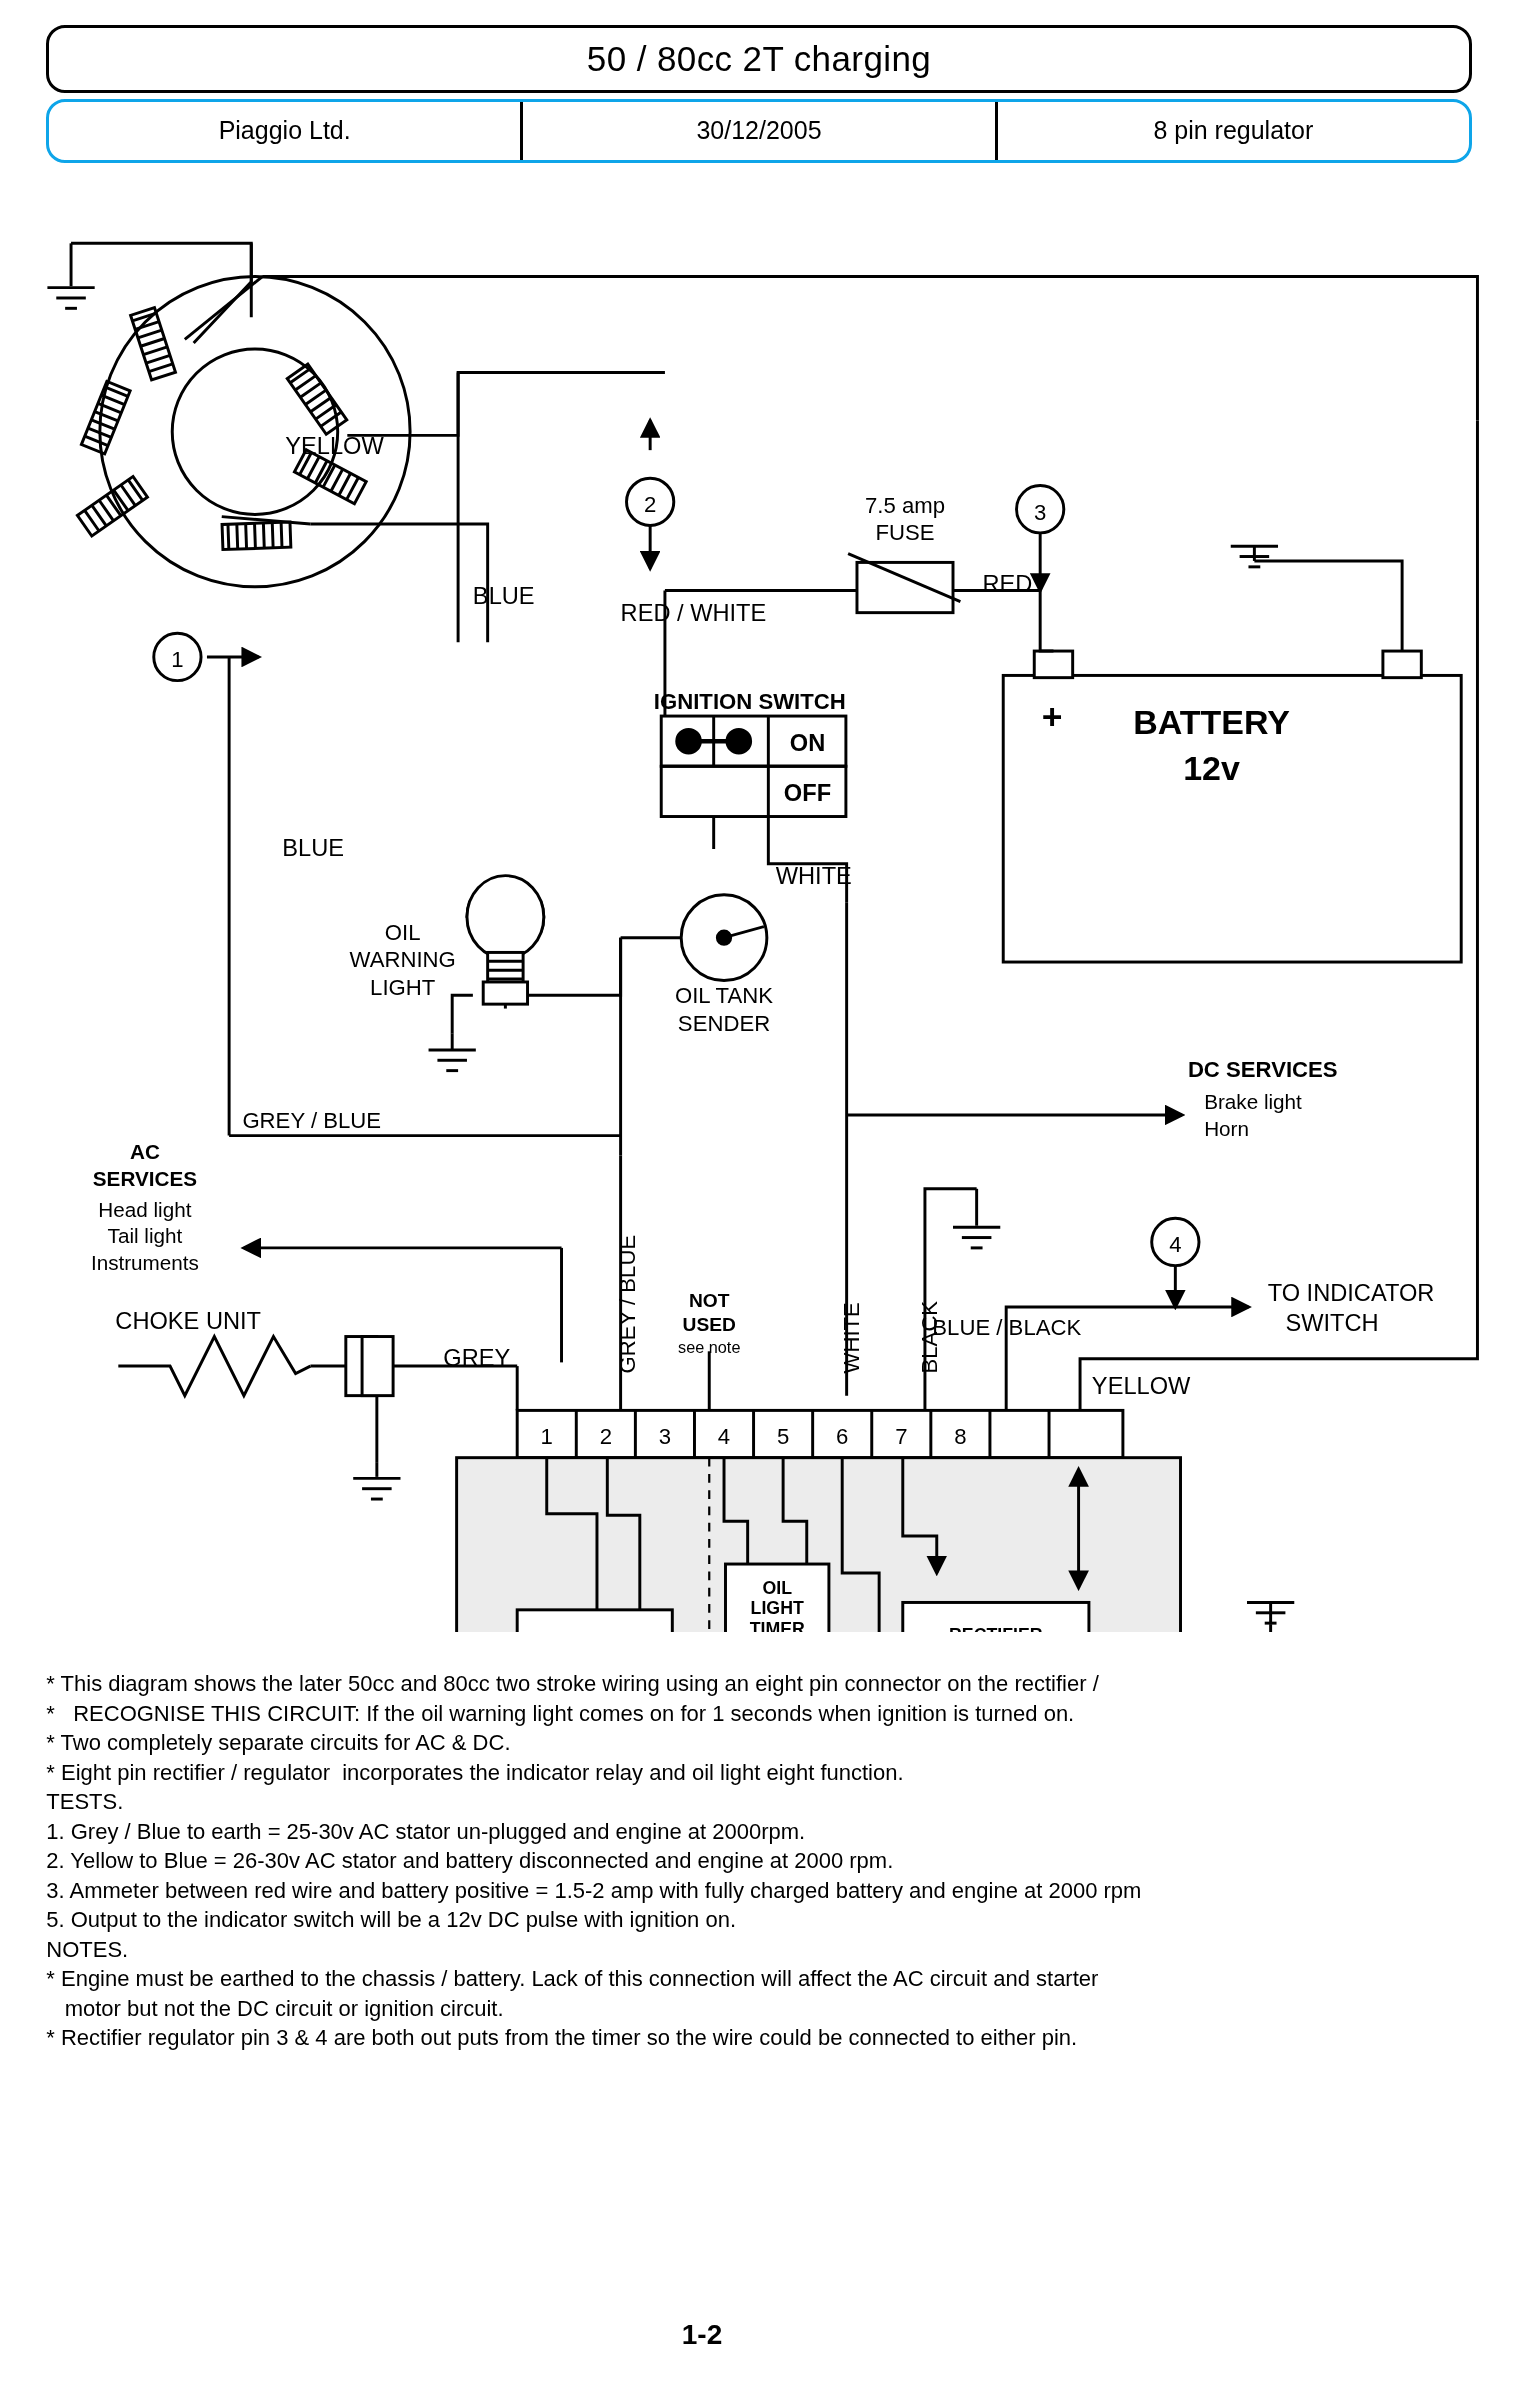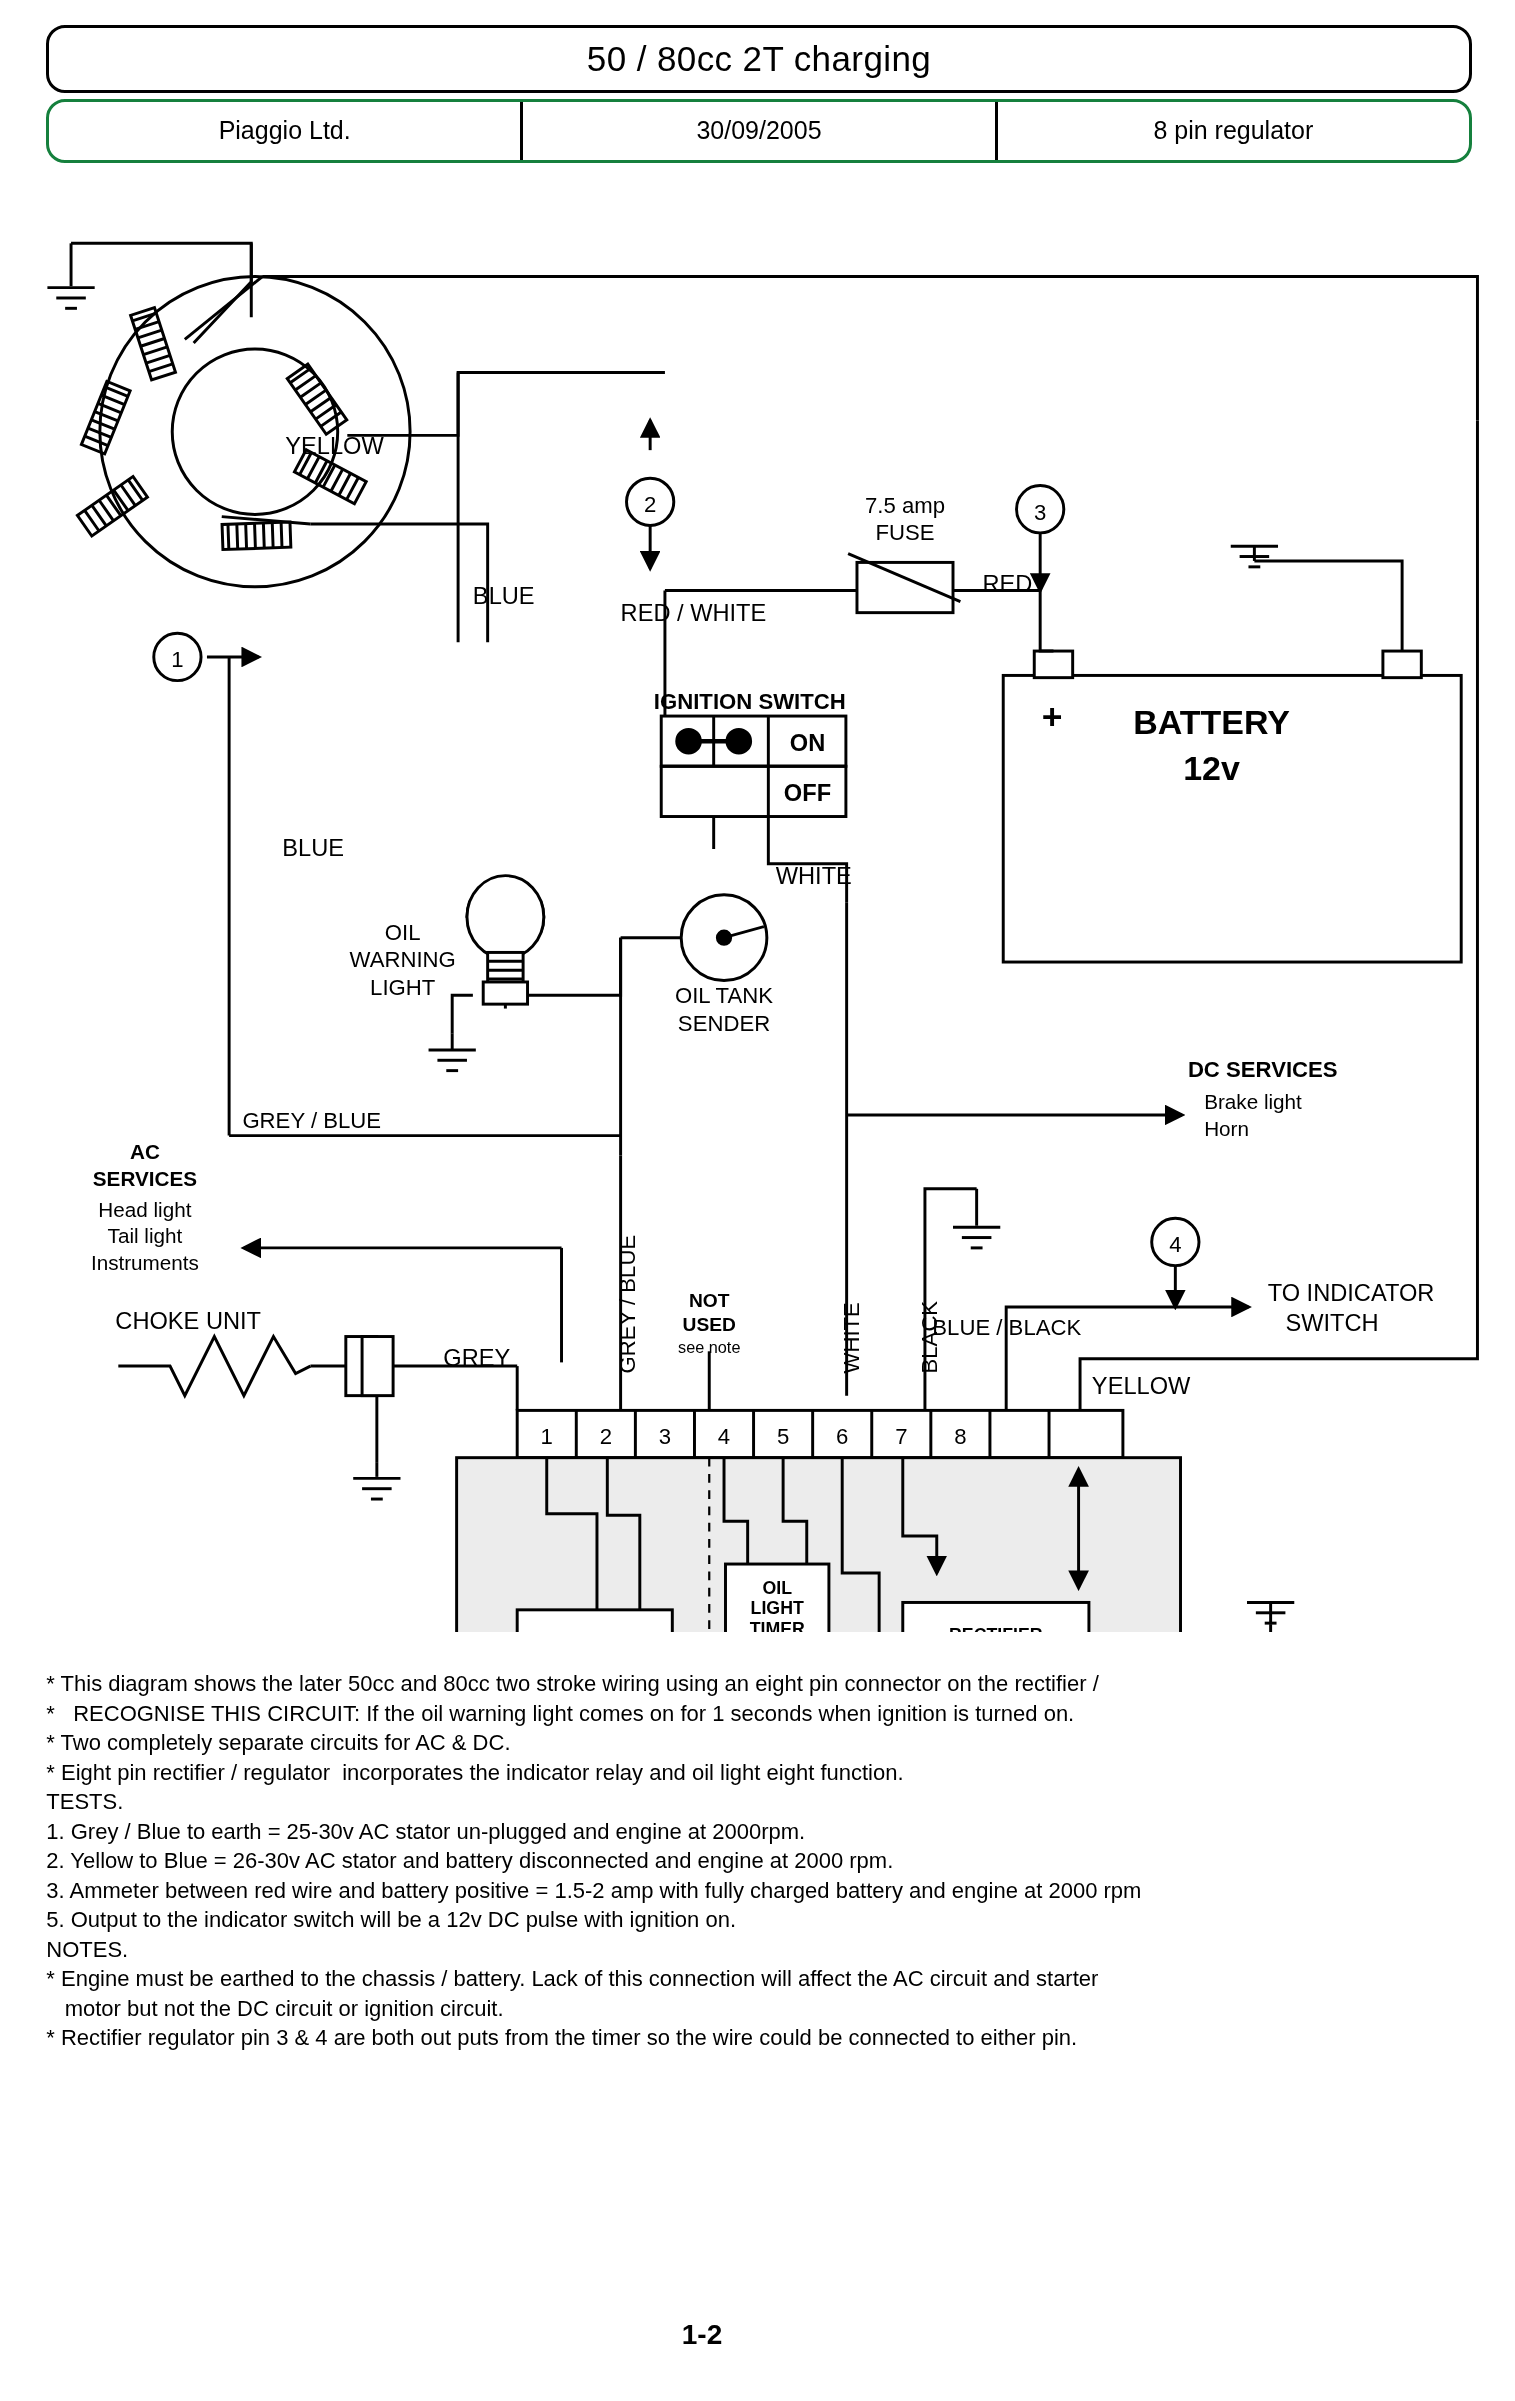--- a/index.html
+++ b/index.html
@@ -30,21 +30,21 @@
     align-items: center;
     justify-content: center;
   }
   .title-bar .title-text {
     font-size: 35px;
     font-weight: normal;
     letter-spacing: 0.4px;
   }
   .subtitle-bar {
     margin-top: 5.9px;
-    border: 3px solid #15803d;
+    border: 3px solid #0ea5e9;
     border-radius: 19px;
     height: 58px;
     display: flex;
     align-items: stretch;
   }
   .subtitle-cell {
     flex: 1;
     display: flex;
     align-items: center;
     justify-content: center;
@@ -99,21 +99,21 @@
 </style>
 </head>
 <body>
 
 <div class="title-block">
   <div class="title-bar">
     <span class="title-text">50 / 80cc 2T charging</span>
   </div>
   <div class="subtitle-bar">
     <div class="subtitle-cell">Piaggio Ltd.</div>
-    <div class="subtitle-cell">30/09/2005</div>
+    <div class="subtitle-cell">30/12/2005</div>
     <div class="subtitle-cell">8 pin regulator</div>
   </div>
 </div>
 
 <div class="diagram">
 <svg width="1516" height="1433" viewBox="0 0 2052 1940" xmlns="http://www.w3.org/2000/svg">
 
   <g fill="none" stroke="#000" stroke-width="4">
 
     <g>

